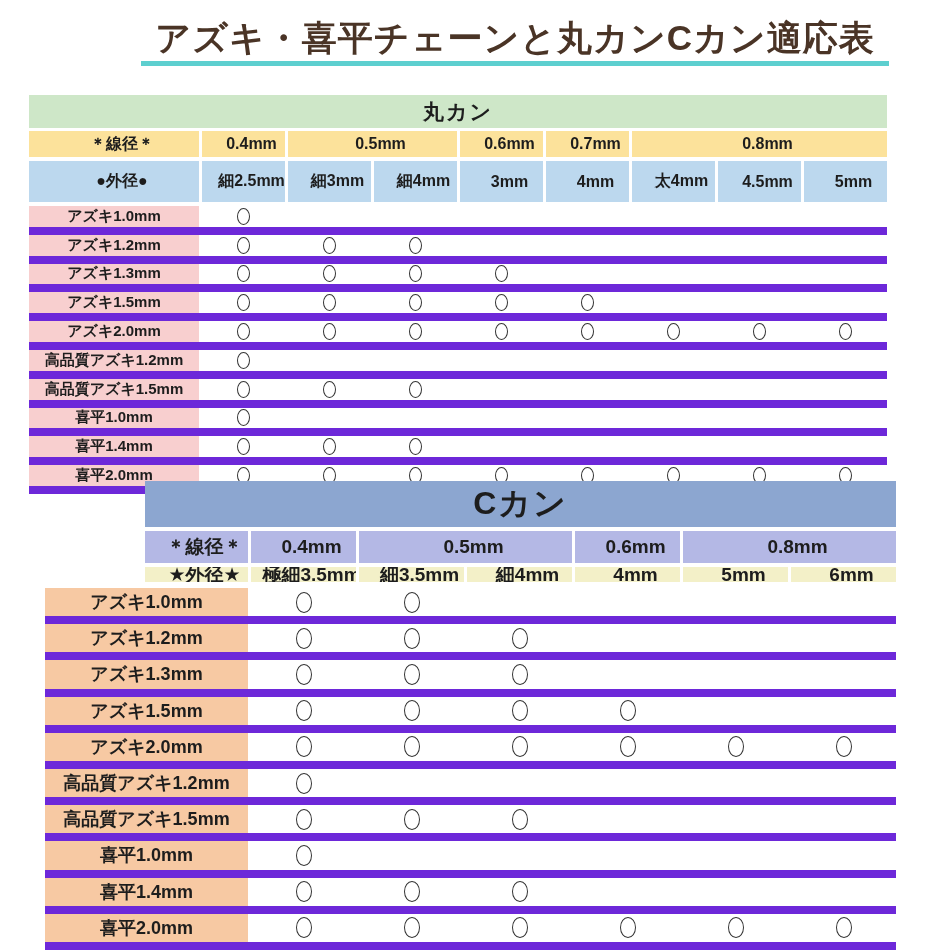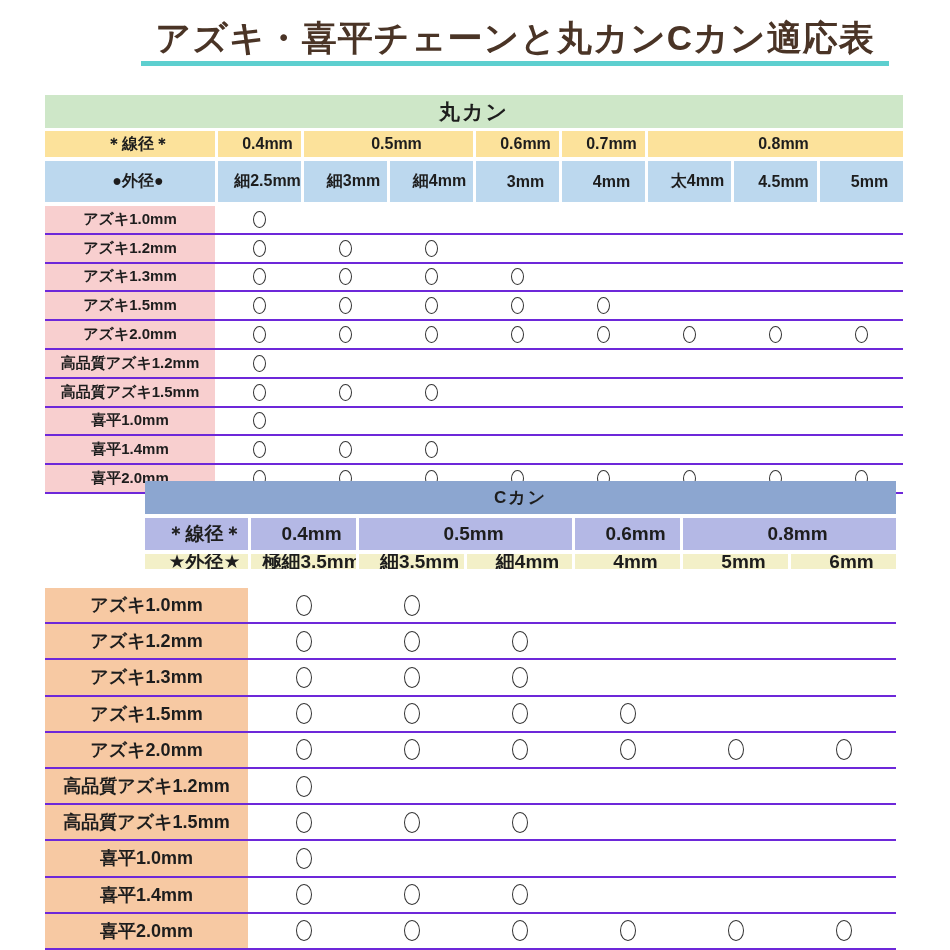--- a/index.html
+++ b/index.html
@@ -24,44 +24,44 @@
   
   .tname{
     display:flex;align-items:center;justify-content:center;
     font-weight:bold;
   }
   .hrow{display:grid;column-gap:3px;}
   .hcell{
     display:flex;align-items:center;justify-content:center;
     font-weight:bold;white-space:nowrap;overflow:hidden;padding-left:16px;
   }
-  .brow{display:grid;column-gap:3px;border-bottom:2px solid #6d28d9;box-sizing:border-box;}
+  .brow{display:grid;column-gap:3px;border-bottom:8px solid #6d28d9;box-sizing:border-box;}
   .label-cell{
     display:flex;align-items:center;justify-content:center;
     font-weight:bold;white-space:nowrap;
   }
   .dcell{display:flex;align-items:center;justify-content:center;}
   .circle{
     display:block;border-radius:50%;
     border:1.6px solid #333;background:transparent;box-sizing:border-box;
   }
   
-  .t1{position:absolute;left:45px;top:95px;width:858px;}
+  .t1{position:absolute;left:29px;top:95px;width:858px;}
   .t1 .tname{height:33px;background:var(--t1_header,#cee7c8);font-size:21px;margin-bottom:3px;letter-spacing:2px;}
   .t1 .hrow{grid-template-columns:170px repeat(8,1fr);}
   .t1 .wire-row{margin-bottom:4px;}
   .t1 .wire-row .hcell{height:26px;background:var(--t1_wire,#fce29b);font-size:16px;}
   .t1 .od-row{margin-bottom:4px;}
   .t1 .od-row .hcell{height:41px;background:var(--t1_od,#bcd8ee);font-size:16px;}
   .t1 .brow{grid-template-columns:170px repeat(8,1fr);height:28.8px;}
   .t1 .label-cell{background:var(--t1_label,#f8cfcf);font-size:15px;}
   .t1 .circle{width:13px;height:17px;}
   
   .t2h{position:absolute;left:145px;top:481px;width:751px;}
-  .t2h .tname{height:33px;background:var(--t2_header,#8ca6d0);font-size:17px;margin-bottom:4px;letter-spacing:2px;}
+  .t2h .tname{height:46px;background:var(--t2_header,#8ca6d0);font-size:32px;margin-bottom:4px;letter-spacing:2px;}
   .t2h .hrow{grid-template-columns:103px repeat(6,1fr);}
   .t2h .wire-row{margin-bottom:4px;}
   .t2h .wire-row .hcell{height:32px;background:var(--t2_wire,#b4b8e5);font-size:19px;}
   .t2h .od-row .hcell{height:15px;background:var(--t2_od,#f3f0c8);font-size:19px;}
   .t2b{position:absolute;left:45px;top:588px;width:851px;}
   .t2b .brow{grid-template-columns:203px repeat(6,1fr);height:36.2px;}
   .t2b .label-cell{background:var(--t2_label,#f7c9a3);font-size:18px;}
   .t2b .circle{width:16px;height:21px;}
 </style>
 </head>

